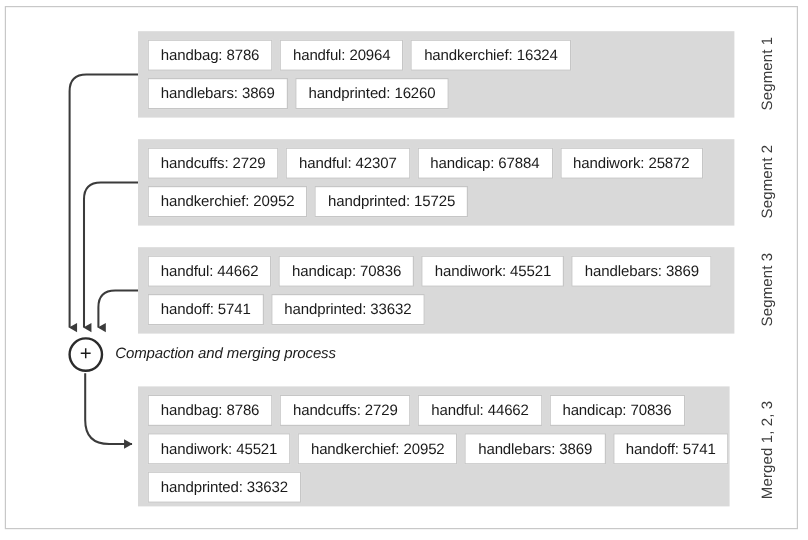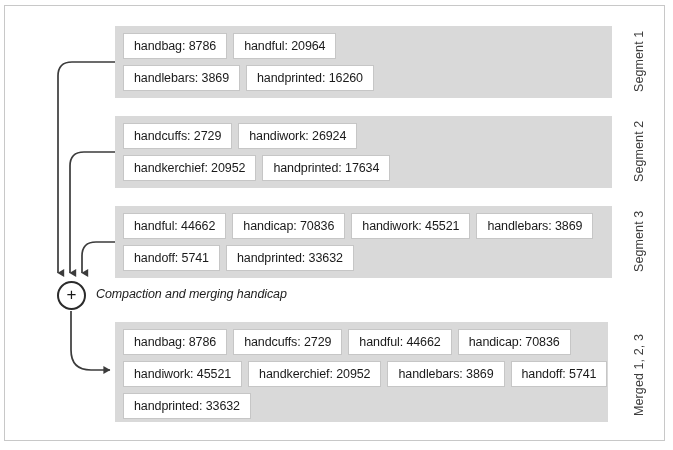--- a/index.html
+++ b/index.html
@@ -146,36 +146,39 @@
 
     <path d="M 115,242 L 96,242 Q 82,242 82,256 L 82,273" fill="none" stroke="#3b3b3b" stroke-width="1.7" marker-end="url(#arrowDown)"></path>
 
     <path d="M 71,311 L 71,350 Q 71,370 91,370 L 110,370" fill="none" stroke="#3b3b3b" stroke-width="1.7" marker-end="url(#arrowRight)"></path>
   </svg>
 
   <div class="panel" style="left:115px; top:26px; width:497px; height:72px;">
     <div class="panel-row">
       <div class="chip">handbag: 8786</div>
       <div class="chip">handful: 20964</div>
+      <div class="chip">handkerchief: 16324</div>
     </div>
     <div class="panel-row">
       <div class="chip">handlebars: 3869</div>
       <div class="chip">handprinted: 16260</div>
     </div>
   </div>
   <div class="vlabel" style="left:632px; top:92px;">Segment 1</div>
 
   <div class="panel" style="left:115px; top:116px; width:497px; height:72px;">
     <div class="panel-row">
       <div class="chip">handcuffs: 2729</div>
-      <div class="chip">handiwork: 26924</div>
+      <div class="chip">handful: 42307</div>
+      <div class="chip">handicap: 67884</div>
+      <div class="chip">handiwork: 25872</div>
     </div>
     <div class="panel-row">
       <div class="chip">handkerchief: 20952</div>
-      <div class="chip">handprinted: 17634</div>
+      <div class="chip">handprinted: 15725</div>
     </div>
   </div>
   <div class="vlabel" style="left:632px; top:182px;">Segment 2</div>
 
   <div class="panel" style="left:115px; top:206px; width:497px; height:72px;">
     <div class="panel-row">
       <div class="chip">handful: 44662</div>
       <div class="chip">handicap: 70836</div>
       <div class="chip">handiwork: 45521</div>
       <div class="chip">handlebars: 3869</div>
@@ -183,21 +186,21 @@
     <div class="panel-row">
       <div class="chip">handoff: 5741</div>
       <div class="chip">handprinted: 33632</div>
     </div>
   </div>
   <div class="vlabel" style="left:632px; top:272px;">Segment 3</div>
 
   <div class="merge-node">
     <span class="plus">+</span>
   </div>
-  <div class="process-label">Compaction and merging handicap</div>
+  <div class="process-label">Compaction and merging process</div>
 
   <div class="panel" style="left:115px; top:322px; width:493px; height:100px;">
     <div class="panel-row">
       <div class="chip">handbag: 8786</div>
       <div class="chip">handcuffs: 2729</div>
       <div class="chip">handful: 44662</div>
       <div class="chip">handicap: 70836</div>
     </div>
     <div class="panel-row">
       <div class="chip">handiwork: 45521</div>

